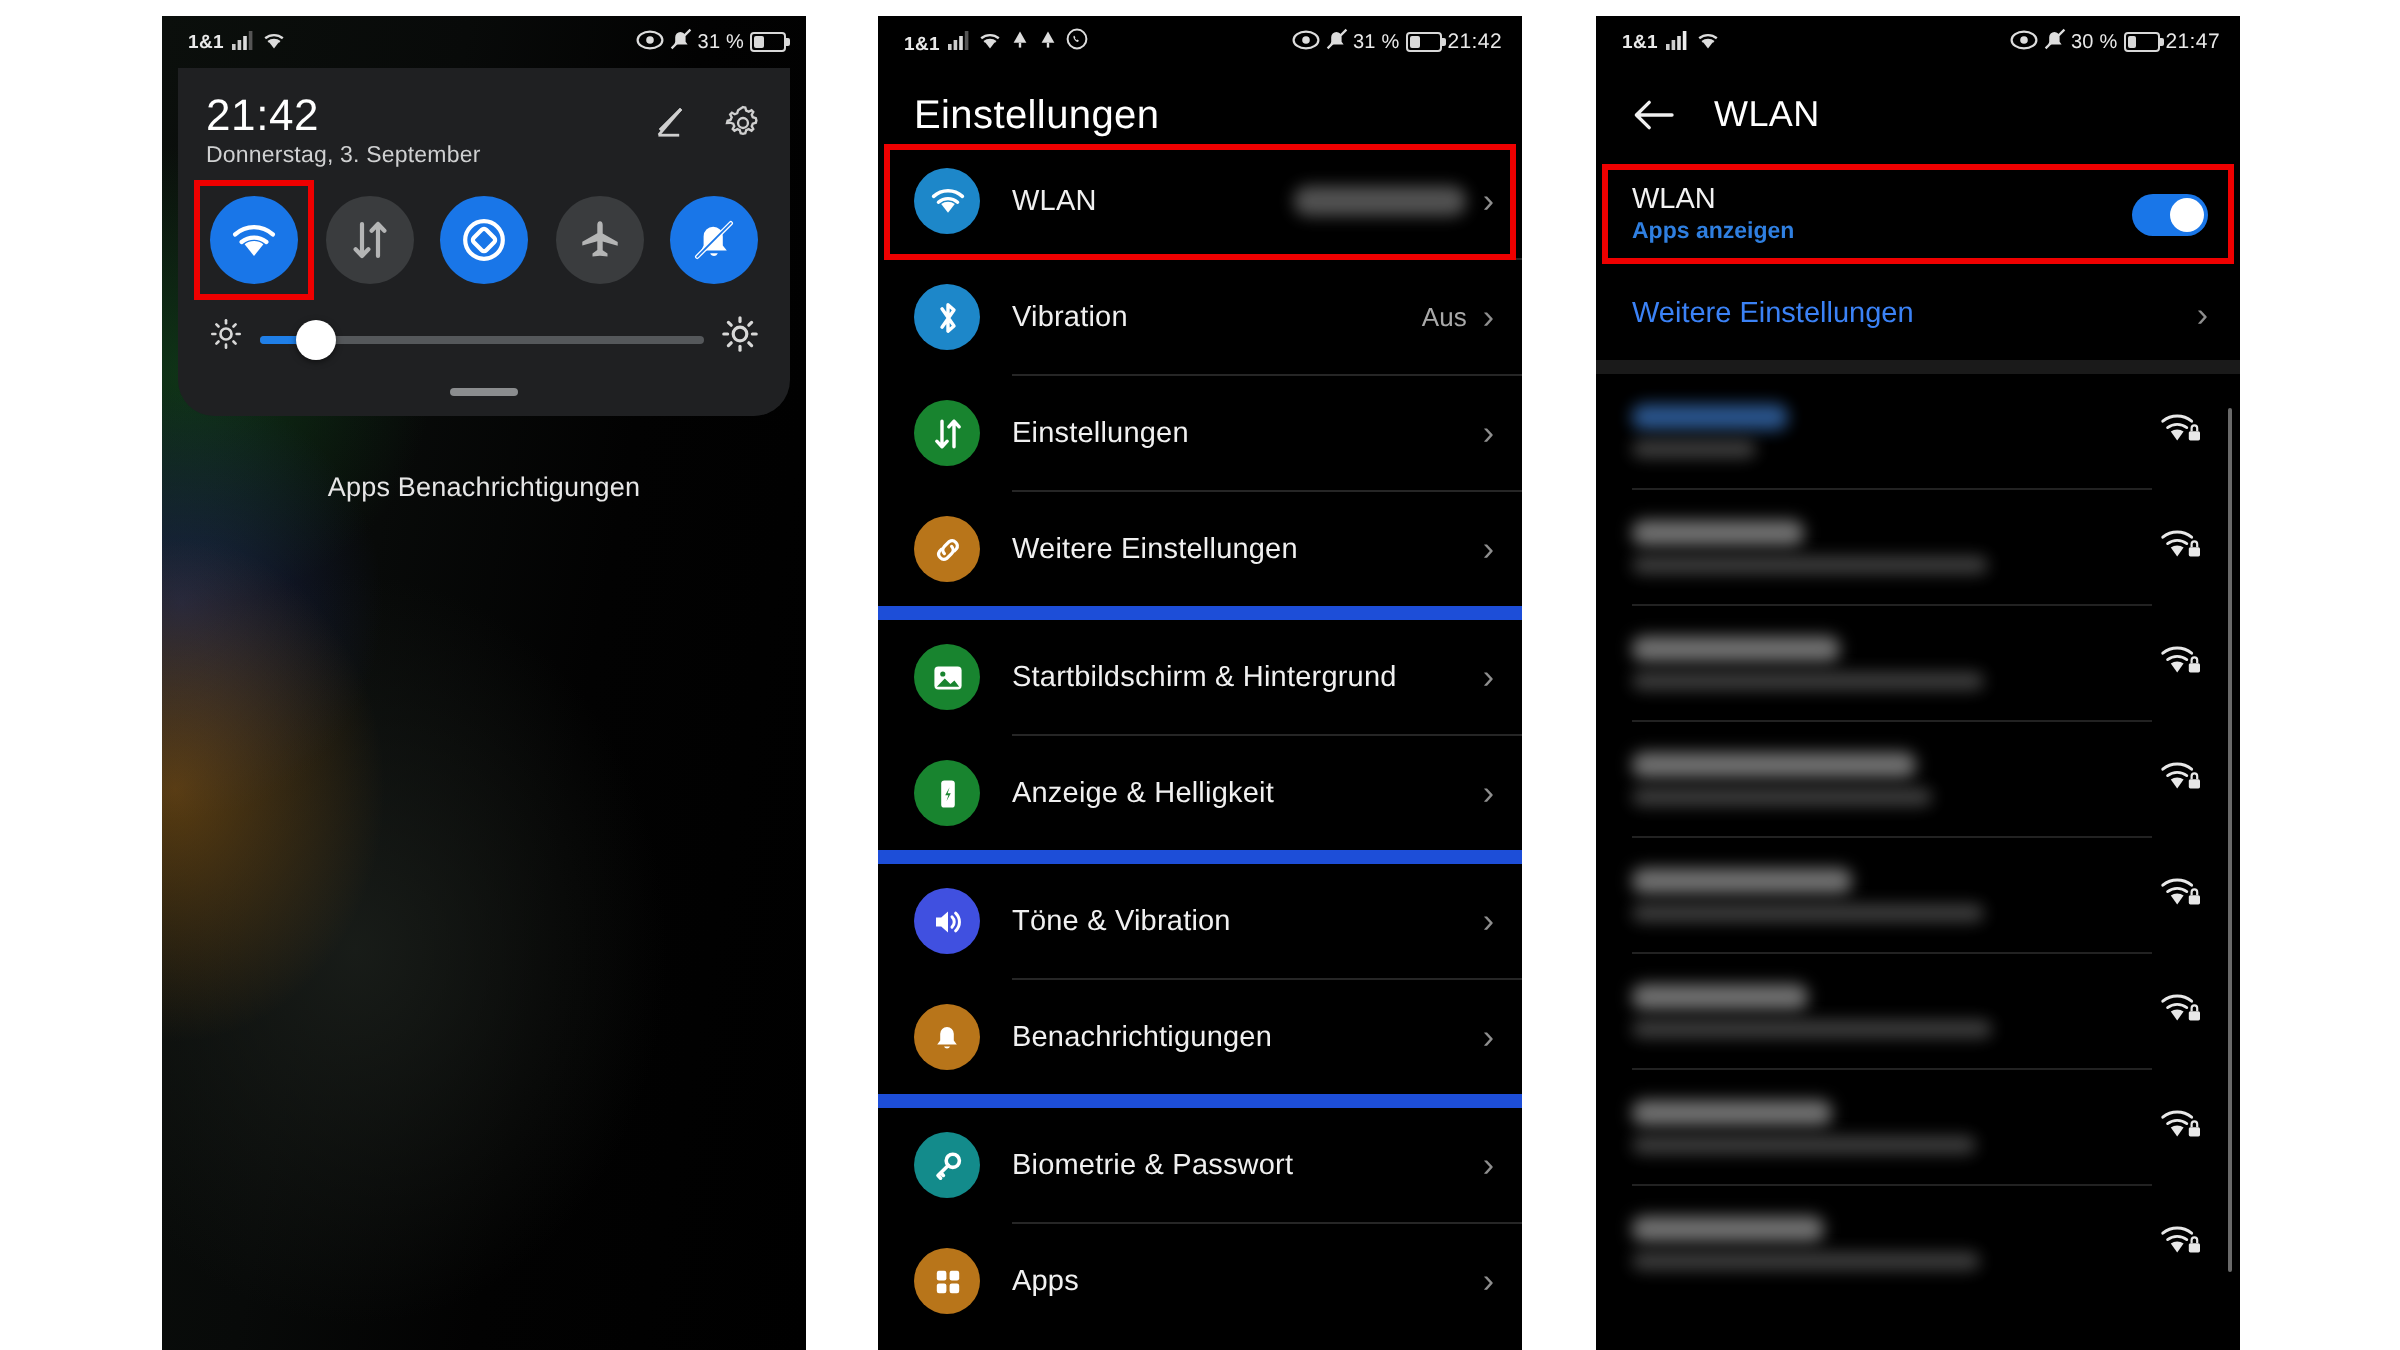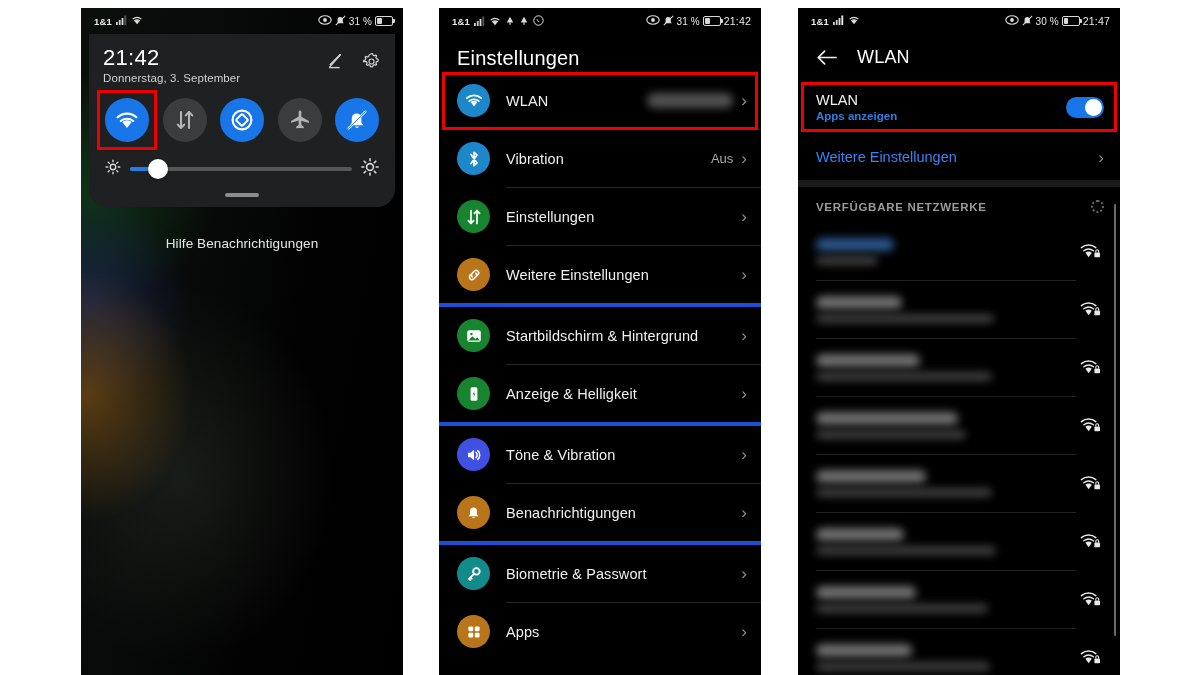--- a/index.html
+++ b/index.html
@@ -111,21 +111,21 @@
     text-align: center; color: #e6e6e6; font-size: 13.5px; letter-spacing: .1px;
     z-index: 3;
   }
 
   
   .settings-title {
     color: #ffffff; font-size: 20px; font-weight: 500;
     padding: 13px 0 2px 18px; letter-spacing: .2px;
   }
   .grp { background: #000; }
-  .grp + .grp { border-top: 4px solid #1d4ed8; }
+  .grp + .grp { border-top: 7px solid #1d4ed8; }
   .s-row {
     display: flex; align-items: center;
     height: 57px; padding: 0 14px 0 18px;
     position: relative;
   }
   .s-ico {
     width: 33px; height: 33px; border-radius: 50%;
     display: flex; align-items: center; justify-content: center;
     flex: 0 0 33px;
   }
@@ -331,21 +331,21 @@
                 <line x1="14.8" y1="3.2" x2="13.4" y2="4.6"></line>
                 <line x1="4.6" y1="13.4" x2="3.2" y2="14.8"></line>
               </g>
             </svg>
         </span>
       </div>
 
       <div class="qs-handle"></div>
     </div>
 
-    <div class="no-notif">Hilfe Benachrichtigungen</div>
+    <div class="no-notif">Apps Benachrichtigungen</div>
   </div>
 
   <div class="phone" id="phone-2">
     <div class="statusbar">
       <div class="sb-left">
         <span class="carrier">1&amp;1</span>
         <span class="sb-icon">
           <svg width="11" height="10" viewBox="0 0 11 10">
               <rect x="0" y="7" width="1.8" height="3" fill="#ccc"></rect>
               <rect x="2.8" y="5" width="1.8" height="5" fill="#ccc"></rect>
@@ -594,24 +594,20 @@
       <div class="hl-box-toggle"></div>
     </div>
 
     <div class="w-more-row">
       <span class="w-more-txt">Weitere Einstellungen</span>
       <span class="chev" style="margin-left:auto">›</span>
     </div>
 
     <div class="w-gap"></div>
 
-    <div class="w-sechead">
-      <span>VERFÜGBARE NETZWERKE</span>
-      <span class="spinner"></span>
-    </div>
 
     <div>
       <div class="net-row">
         <div class="net-txt">
           <div class="net-name" style="width:78px;background:#2d5a94;opacity:.95"></div>
           <div class="net-sub" style="width:62px"></div>
         </div>
         <span class="net-wifi">
           <svg width="22" height="18" viewBox="0 0 22 18">
               <path d="M8.6 16.2 L5.4 11.8 a5.2 5.2 0 0 1 6.4 0 Z" fill="#e8e8e8"></path>

